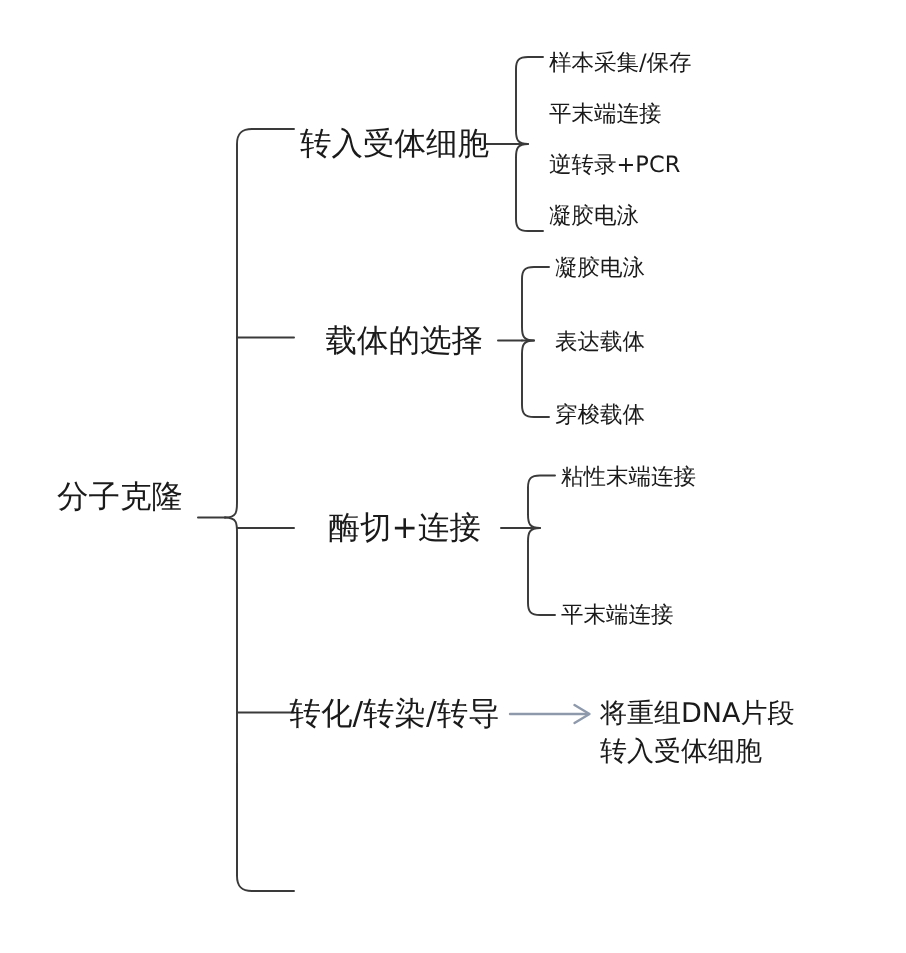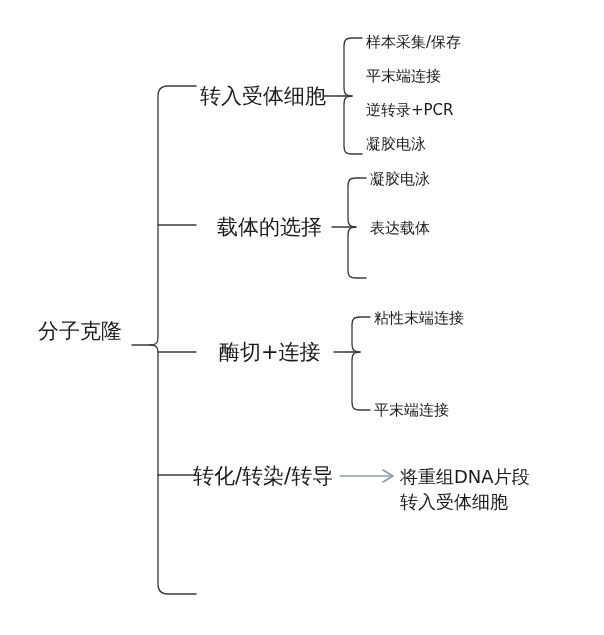--- a/index.html
+++ b/index.html
@@ -125,20 +125,23 @@
   <div class="node level3 anchor-left" style="left:366px; top:144px;">
     <span>凝胶电泳</span>
   </div>
 
   <div class="node level3 anchor-left" style="left:370px; top:179px;">
     <span>凝胶电泳</span>
   </div>
   <div class="node level3 anchor-left" style="left:370px; top:228px;">
     <span>表达载体</span>
   </div>
+  <div class="node level3 anchor-left" style="left:370px; top:277px;">
+    <span>穿梭载体</span>
+  </div>
 
   <div class="node level3 anchor-left" style="left:374px; top:318px;">
     <span>粘性末端连接</span>
   </div>
   <div class="node level3 anchor-left" style="left:374px; top:410px;">
     <span>平末端连接</span>
   </div>
 
   <div class="node note anchor-left" style="left:400px; top:477px;">
     <span>将重组DNA片段

